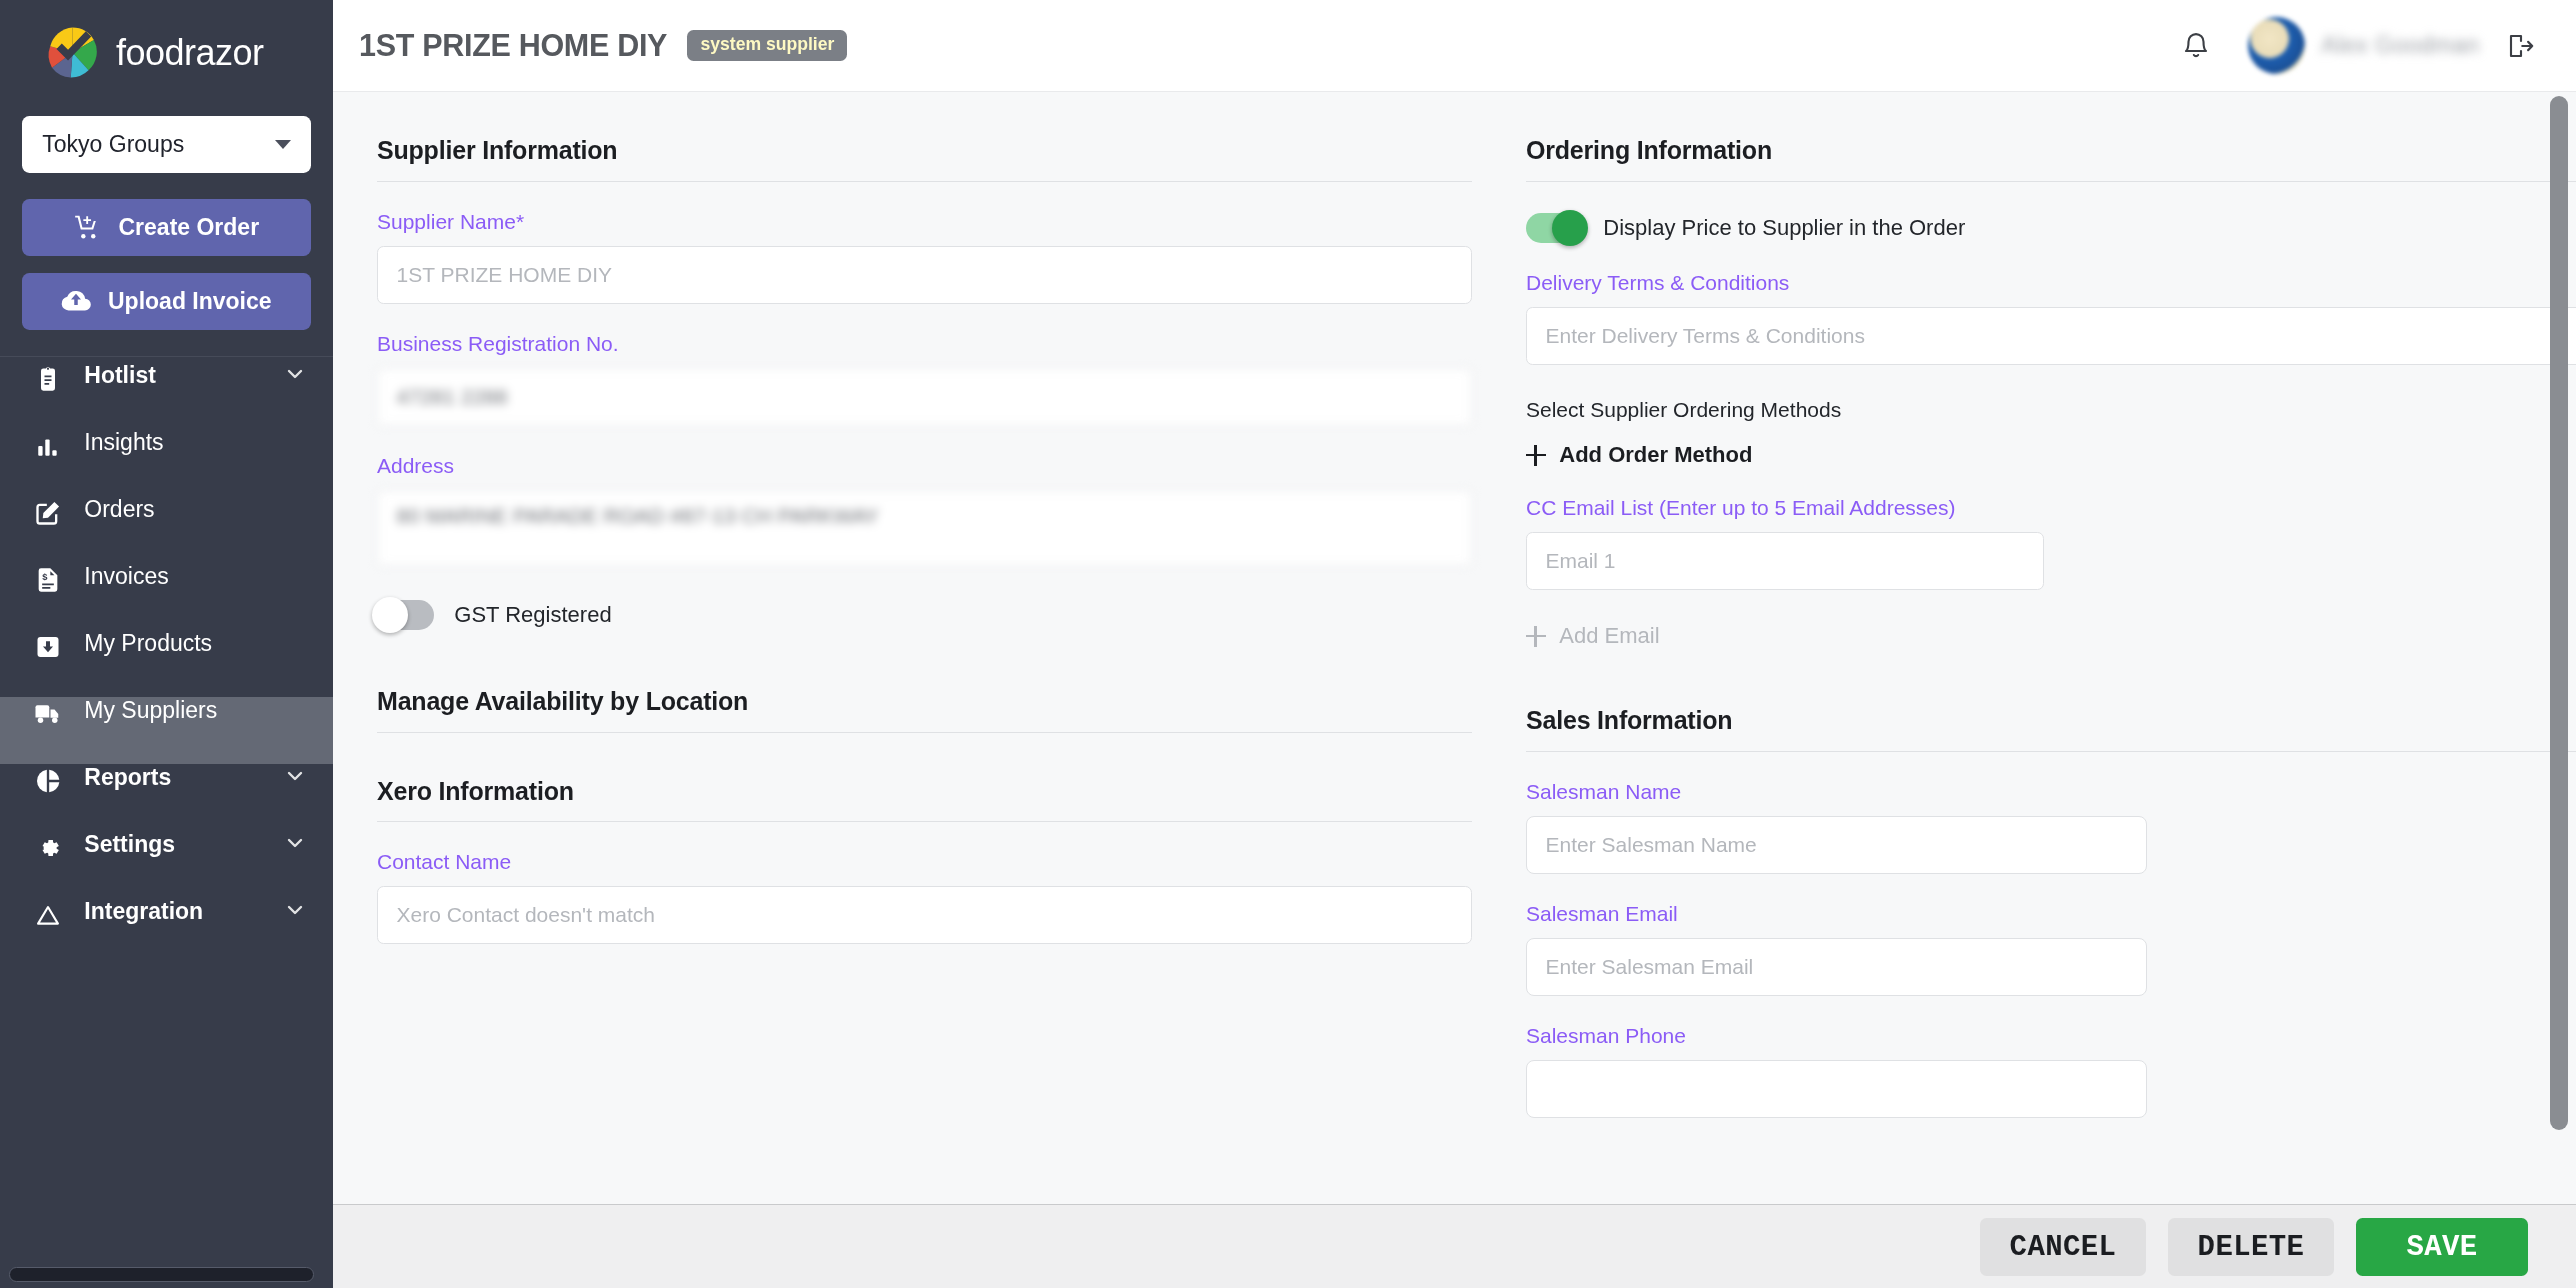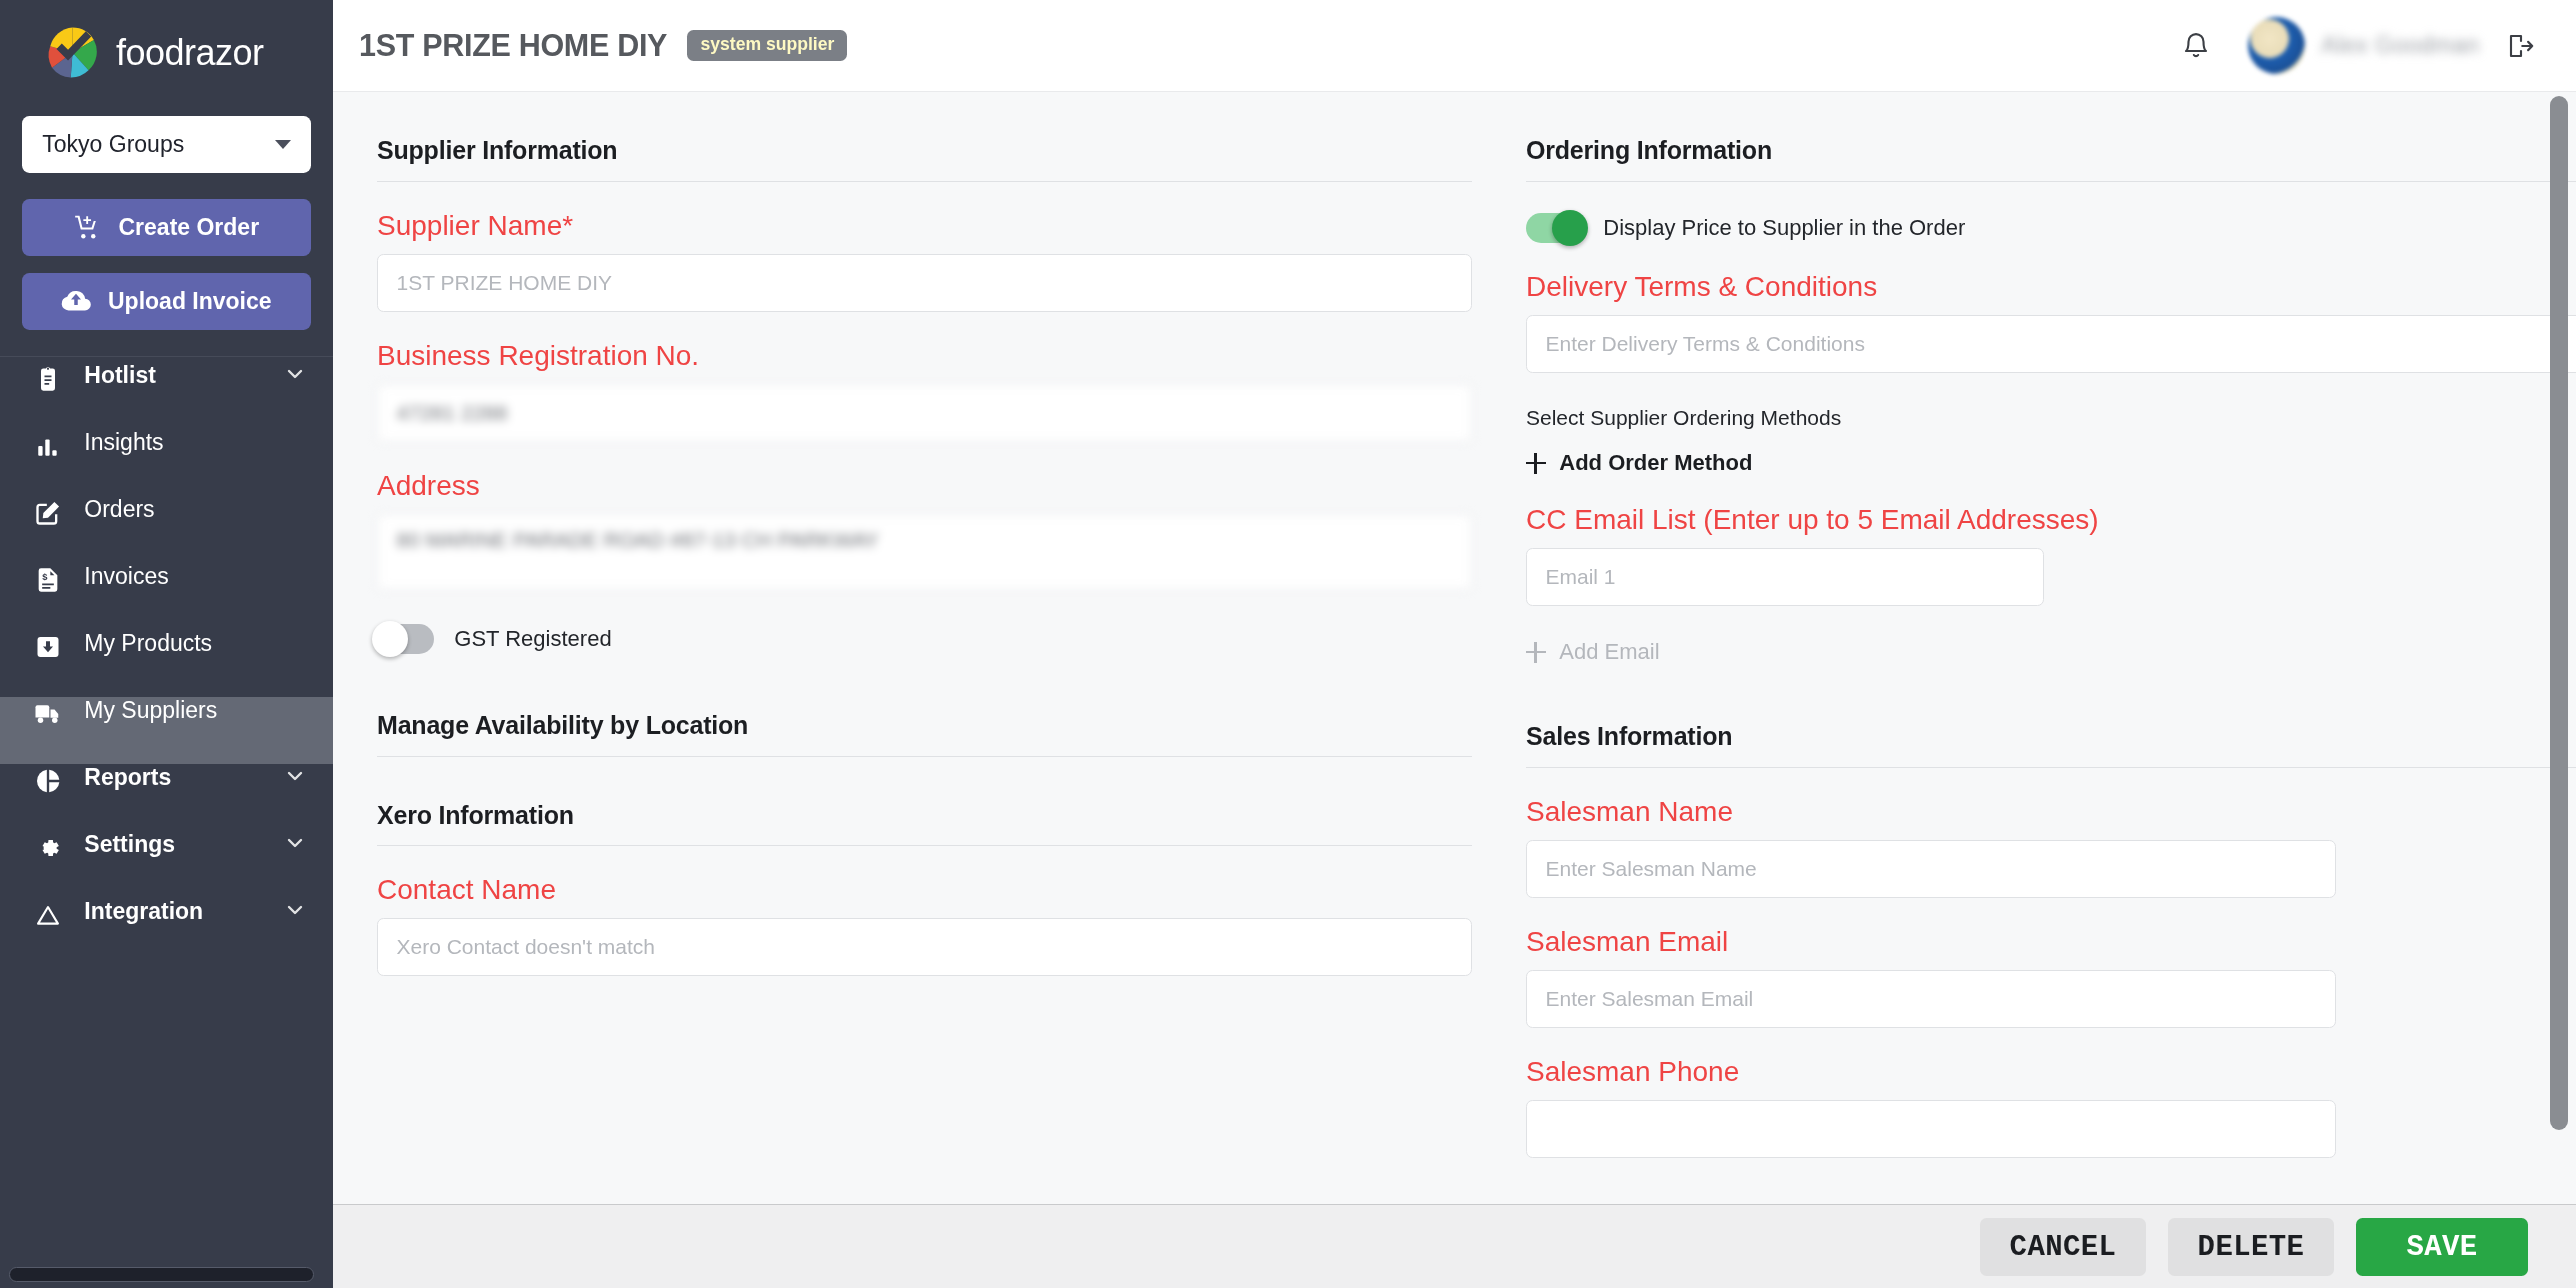--- a/index.html
+++ b/index.html
@@ -122,34 +122,34 @@
   .col { width: 1095px; flex: 0 0 1095px; }
   .col.right { padding-right: 0; }
 
   .section-head {
     font-size: 25px; font-weight: 700; color: #1c1e22; letter-spacing: -0.2px;
   }
   .section-rule { height: 0.9px; background: #dfe1e4; margin-top: 15.7px; }
 
   .field { margin-top: 28px; }
   .field-label {
-    font-size: 28px; color: #ef4444; margin-bottom: 12px; display: block;
+    font-size: 21px; color: #8b5cf6; margin-bottom: 12px; display: block;
   }
   .input {
     width: 100%; height: 58px; background: #ffffff;
     border: 0.9px solid #dfe1e4; border-radius: 6.5px;
     padding: 0 18.5px; font-size: 21px; color: #23262b;
     font-family: "Liberation Sans", sans-serif;
     outline: none;
   }
   .input::placeholder { color: #b4b7bc; }
   .input.tall { height: 76px; }
   .input.redacted { color: #6d7076; filter: blur(4.6px); }
   .input.w-narrow { width: 518px; }
-  .input.w-sales { width: 810px; }
+  .input.w-sales { width: 621px; border-radius: 8px; }
 
   .toggle-row { display: flex; align-items: center; gap: 20.3px; margin-top: 31px; }
   .switch {
     width: 57px; height: 30.5px; border-radius: 15.7px; position: relative;
     flex: 0 0 57px; cursor: pointer;
   }
   .switch.on { background: #8fd6a4; }
   .switch.off { background: #b9bcc1; }
   .switch .knob {
     position: absolute; top: -2.8px; width: 36px; height: 36px; border-radius: 50%;

